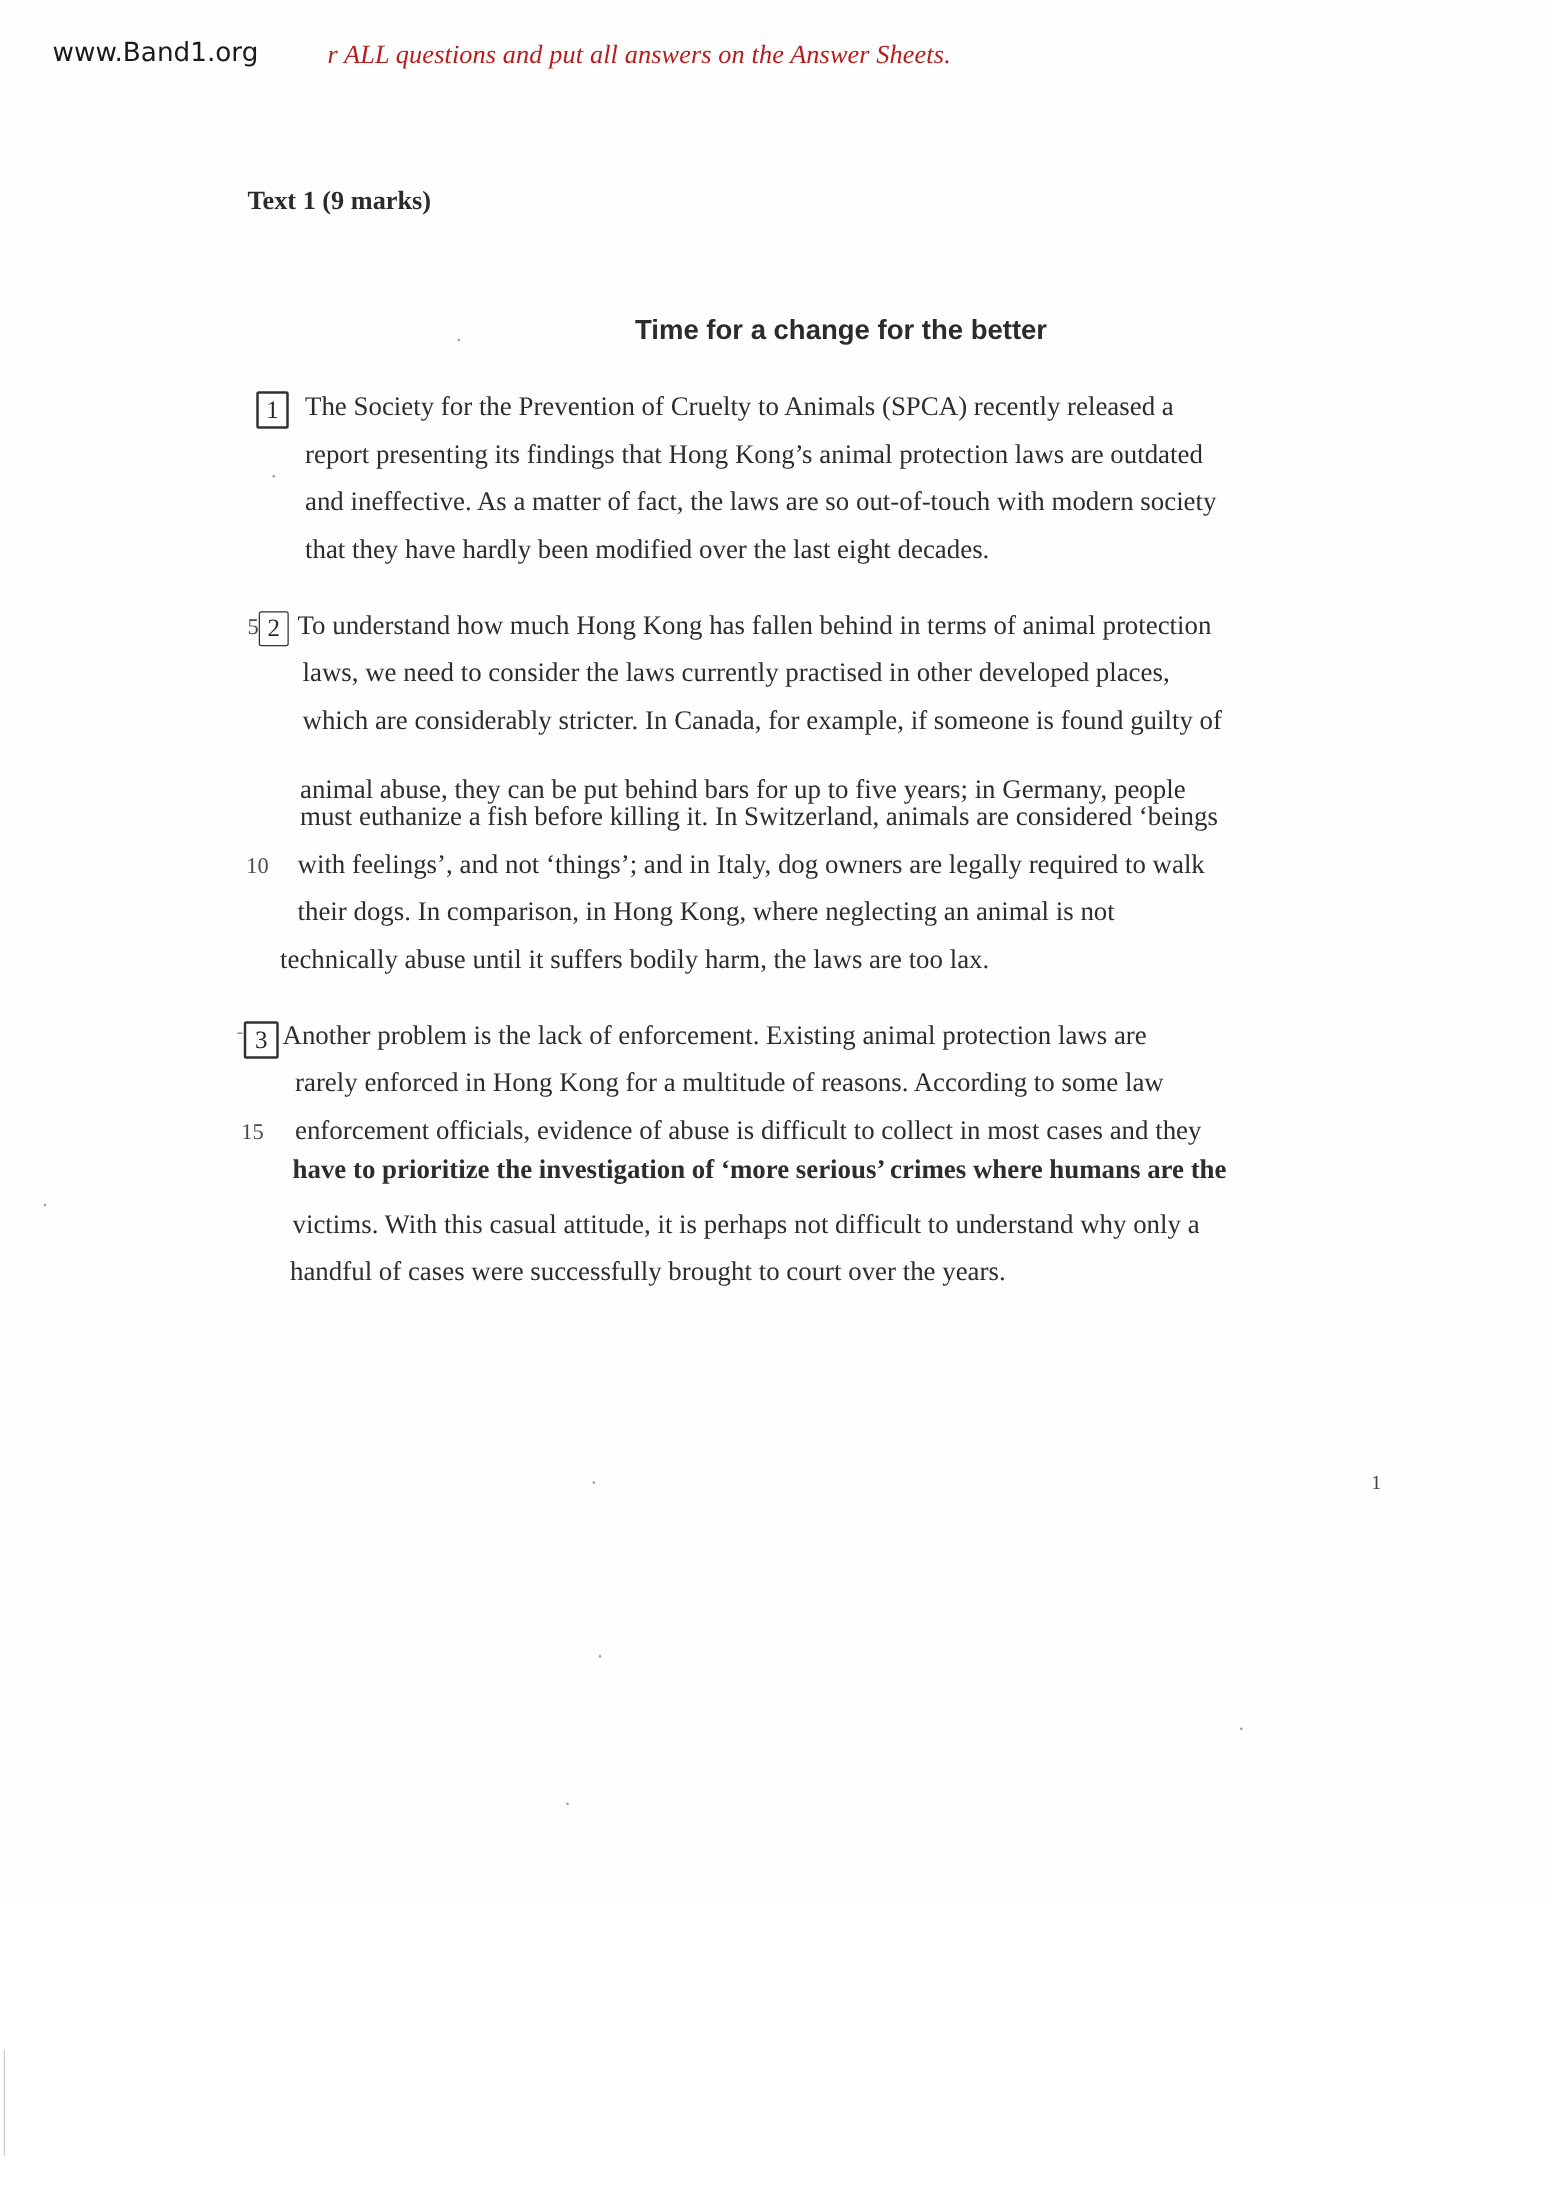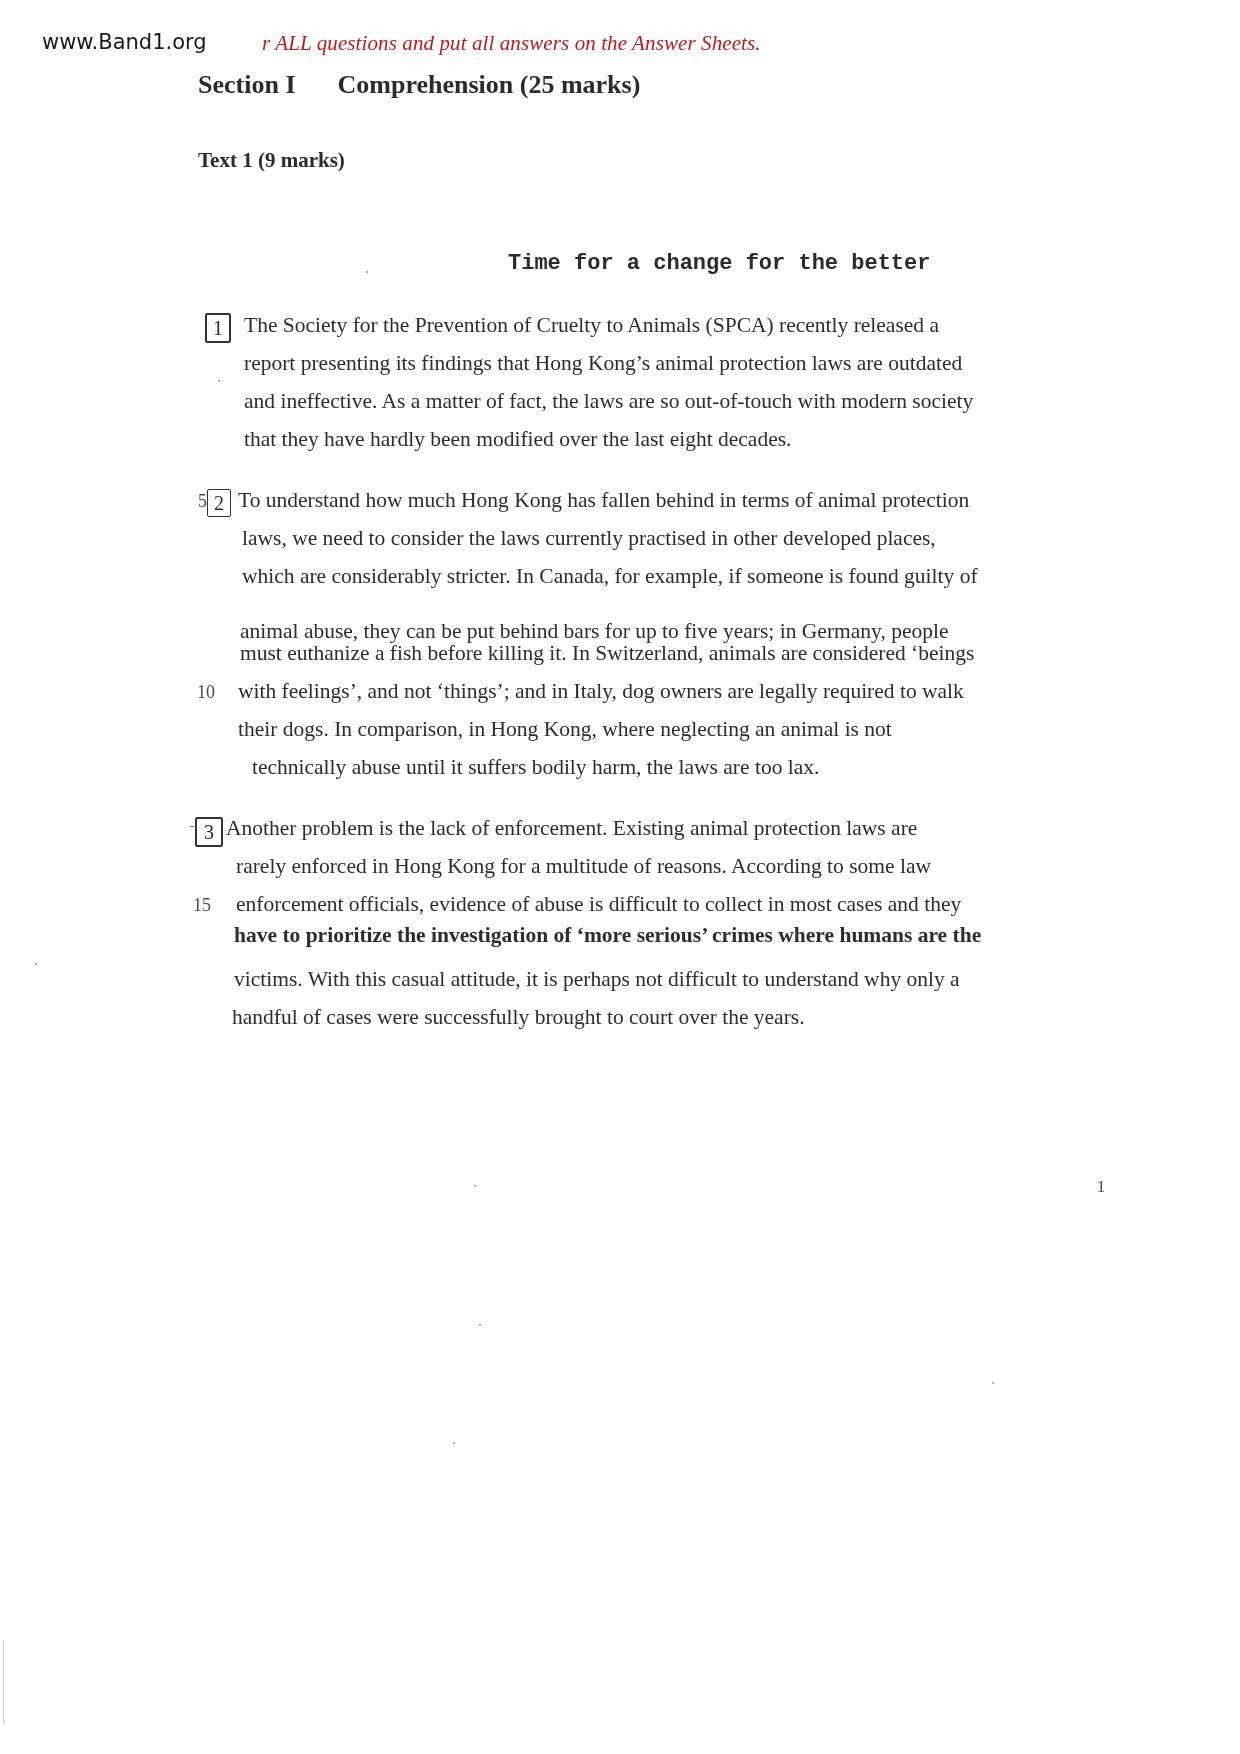--- a/index.html
+++ b/index.html
@@ -5,39 +5,36 @@
     html, body { margin: 0; padding: 0; background: #ffffff; }
     body { width: 1240px; height: 1754px; position: relative; overflow: hidden; }
     .page { position: absolute; left: 0; top: 0; width: 1240px; height: 1524px; background: #fefefe; }
     .abs { position: absolute; white-space: nowrap; color: #2a2a2a; }
     .site { font-family: "DejaVu Sans", sans-serif; font-size: 21px; color: #1a1a1a; left: 42px; top: 30px; }
     .instr { font-family: "Liberation Serif", serif; font-style: italic; font-size: 21px; left: 262px; top: 31px; color: #b91c1c; letter-spacing: 0.1px; }
     .section { font-family: "Liberation Serif", serif; font-weight: bold; font-size: 26px; left: 198px; top: 70px; color: #2b2b2b; }
     .section .gap { display: inline-block; width: 42px; }
     .readtxt { font-family: "Liberation Serif", serif; font-weight: bold; font-size: 21px; left: 198px; top: 114px; color: #2b2b2b; }
     .text1 { font-family: "Liberation Serif", serif; font-weight: bold; font-size: 21px; left: 198px; top: 148px; color: #2b2b2b; }
-    .title { font-family: Liberation Mono, monospace; font-weight: bold; font-size: 22px; left: 508px; top: 251px; color: #2b2b2b; }
+    .title { font-family: Liberation Sans, sans-serif; font-weight: bold; font-size: 22px; left: 508px; top: 251px; color: #2b2b2b; }
     .line { font-family: "Liberation Serif", serif; font-size: 21.5px; color: #2d2d2d; }
     .lineno { font-family: "Liberation Serif", serif; font-size: 18px; color: #4a4a4a; }
     .pbox { position: absolute; border: 2px solid #333; border-radius: 2px; font-family: "Liberation Serif", serif; font-size: 20px; color: #2a2a2a; text-align: center; line-height: 26px; }
     .pageno { font-family: "Liberation Serif", serif; font-size: 16px; color: #444; left: 1097px; top: 1178px; }
     .dot { position: absolute; width: 2px; height: 2px; background: #999; border-radius: 1px; }
     .vline { position: absolute; left: 3px; top: 1640px; width: 1px; height: 85px; background: #cfcfcf; }
   </style>
 </head>
 <body>
 
 <div class="page">
 
   <div class="abs site">www.Band1.org</div>
   <div class="abs instr">r ALL questions and put all answers on the Answer Sheets.</div>
 
-  <div class="abs section">
-    <span>Section I</span><span class="gap"></span><span>Comprehension (25 marks)</span>
-  </div>
   <div class="abs text1">Text 1 (9 marks)</div>
 
   <div class="abs title">Time for a change for the better</div>
 
   <div>
     <div class="pbox" style="left:205px; top:313px; width:22px; height:26px;">1</div>
     <div class="abs line" style="left:244px; top:313px;">The Society for the Prevention of Cruelty to Animals (SPCA) recently released a</div>
     <div class="abs line" style="left:244px; top:351px;">report presenting its findings that Hong Kong’s animal protection laws are outdated</div>
     <div class="abs line" style="left:244px; top:389px;">and ineffective. As a matter of fact, the laws are so out-of-touch with modern society</div>
     <div class="abs line" style="left:244px; top:427px;">that they have hardly been modified over the last eight decades.</div>
@@ -47,21 +44,21 @@
     <div class="abs lineno" style="left:198px; top:491px;">5</div>
     <div class="pbox" style="left:207px; top:489px; width:22px; height:26px; border-width:1.5px;">2</div>
     <div class="abs line" style="left:238px; top:488px;">To understand how much Hong Kong has fallen behind in terms of animal protection</div>
     <div class="abs line" style="left:242px; top:526px;">laws, we need to consider the laws currently practised in other developed places,</div>
     <div class="abs line" style="left:242px; top:564px;">which are considerably stricter. In Canada, for example, if someone is found guilty of</div>
     <div class="abs line" style="left:240px; top:603px;margin-top:16px;">animal abuse, they can be put behind bars for up to five years; in Germany, people</div>
     <div class="abs line" style="left:240px; top:641px;">must euthanize a fish before killing it. In Switzerland, animals are considered ‘beings</div>
     <div class="abs lineno" style="left:197px; top:682px;">10</div>
     <div class="abs line" style="left:238px; top:679px;">with feelings’, and not ‘things’; and in Italy, dog owners are legally required to walk</div>
     <div class="abs line" style="left:238px; top:717px;">their dogs. In comparison, in Hong Kong, where neglecting an animal is not</div>
-    <div class="abs line" style="left:252px; top:755px;">technically abuse until it suffers bodily harm, the laws are too lax.</div>
+    <div class="abs line" style="left:224px; top:755px;">technically abuse until it suffers bodily harm, the laws are too lax.</div>
   </div>
 
   <div>
     <div class="abs" style="left:190px; top:826px; width:4px; height:1px; background:#777;"></div>
     <div class="pbox" style="left:195px; top:817px; width:24px; height:26px;">3</div>
     <div class="abs line" style="left:226px; top:816px;">Another problem is the lack of enforcement. Existing animal protection laws are</div>
     <div class="abs line" style="left:236px; top:854px;">rarely enforced in Hong Kong for a multitude of reasons. According to some law</div>
     <div class="abs lineno" style="left:193px; top:895px;">15</div>
     <div class="abs line" style="left:236px; top:892px;">enforcement officials, evidence of abuse is difficult to collect in most cases and they</div>
     <div class="abs line" style="left:234px; top:923px;font-weight:bold;">have to prioritize the investigation of ‘more serious’ crimes where humans are the</div>

